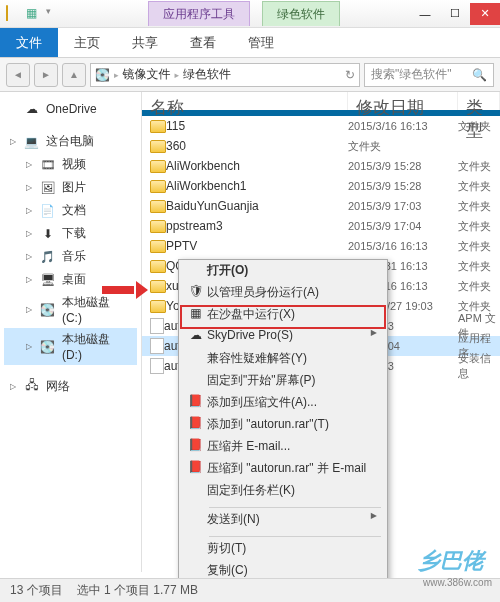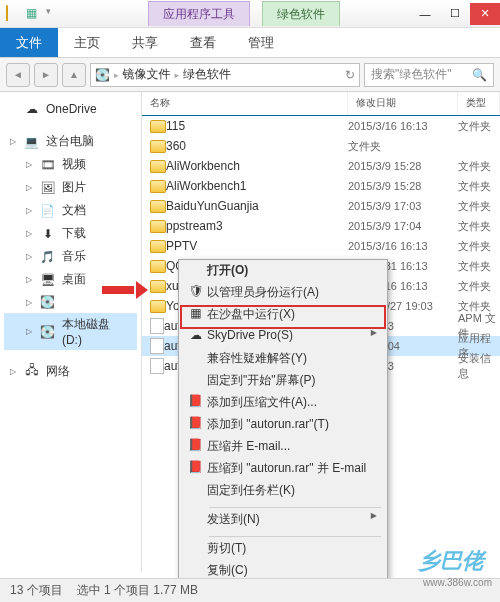--- a/index.html
+++ b/index.html
@@ -28,21 +28,21 @@
 .toolbar .search { width: 130px; height: 24px; border: 1px solid #c0c0c0; background: #fff; padding: 0 6px; display: flex; align-items: center; color: #888; font-size: 12px; }
 
 .body { display: flex; height: 480px; }
 .sidebar { width: 142px; border-right: 1px solid #e0e0e0; padding: 6px 4px; overflow: hidden; }
 .sbitem { display: flex; align-items: center; gap: 6px; padding: 3px 4px; font-size: 12px; color: #333; }
 .sbitem.hl { background: #cce8ff; }
 .sbitem .exp { width: 10px; font-size: 8px; color: #666; text-align: center; }
 .sbitem .sic { width: 16px; height: 16px; display: inline-flex; align-items: center; justify-content: center; }
 
 .content { flex: 1; position: relative; }
-.headers { display: flex; height: 24px; border-bottom: 1px solid #0369a1; color: #555; font-size: 10px; }
+.headers { display: flex; height: 24px; border-bottom: 6px solid #0369a1; color: #555; font-size: 17px; }
 .headers div { padding: 4px 8px; border-right: 1px solid #eee; }
 .col-name { width: 206px; }
 .col-date { width: 110px; }
 .col-type { flex: 1; }
 
 .row { display: flex; align-items: center; height: 20px; font-size: 12px; color: #333; }
 .row .rname { width: 206px; display: flex; align-items: center; gap: 0; padding-left: 8px; }
 .row .rdate { width: 110px; color: #666; font-size: 11px; }
 .row .rtype { flex: 1; color: #666; font-size: 11px; }
 .row.sel { background: #cce8ff; }
@@ -152,20 +152,21 @@
         <span>音乐</span>
       </div>
       <div class="sbitem" style="padding-left: 20px;">
         <span class="exp">▷</span>
         <span class="sic">🖥</span>
         <span>桌面</span>
       </div>
       <div class="sbitem" style="padding-left: 20px;">
         <span class="exp">▷</span>
         <span class="sic">💽</span>
+        <span>本地磁盘 (C:)</span>
       </div>
       <div class="sbitem hl" style="padding-left: 20px;">
         <span class="exp">▷</span>
         <span class="sic">💽</span>
         <span>本地磁盘 (D:)</span>
       </div>
       <div style="height: 10px;"></div>
       <div class="sbitem" style="padding-left: 4px;">
         <span class="exp">▷</span>
         <span class="sic">🖧</span>

